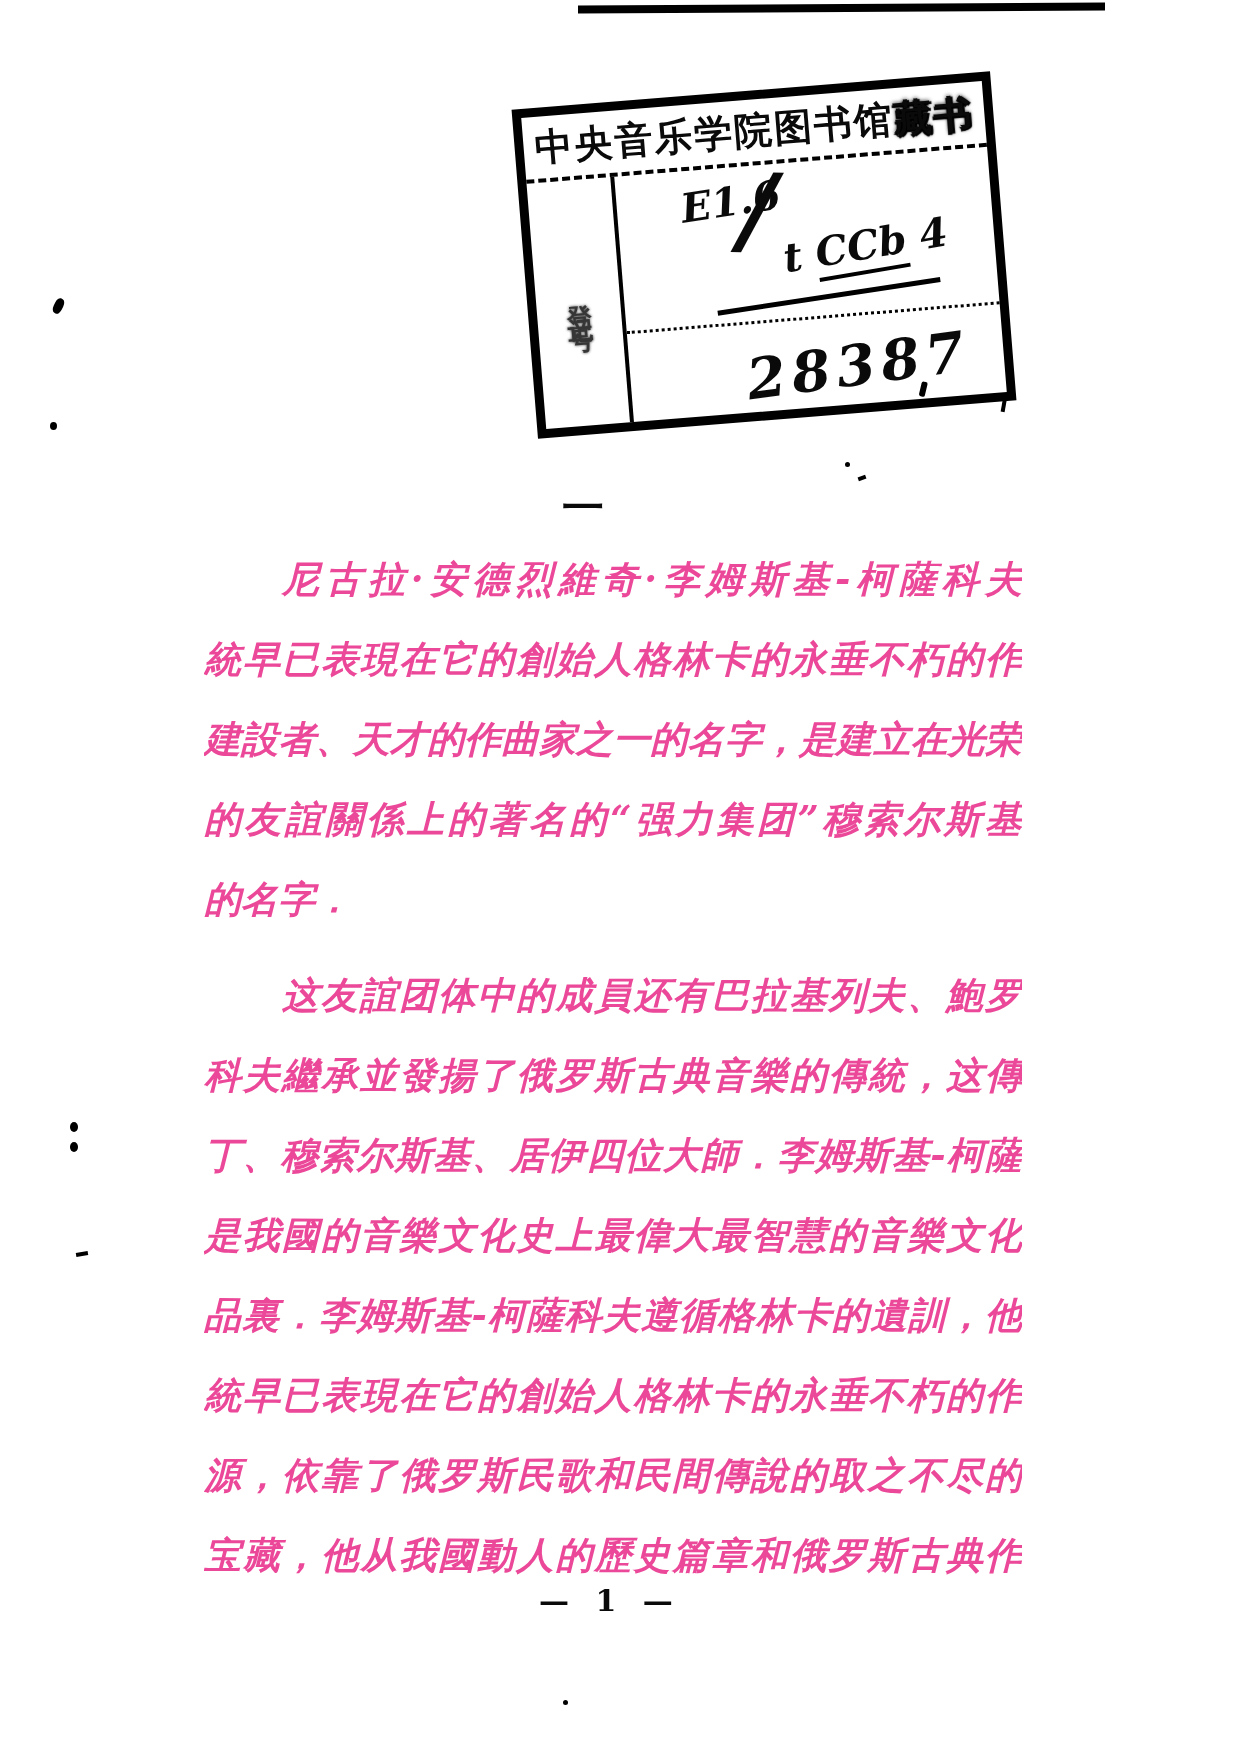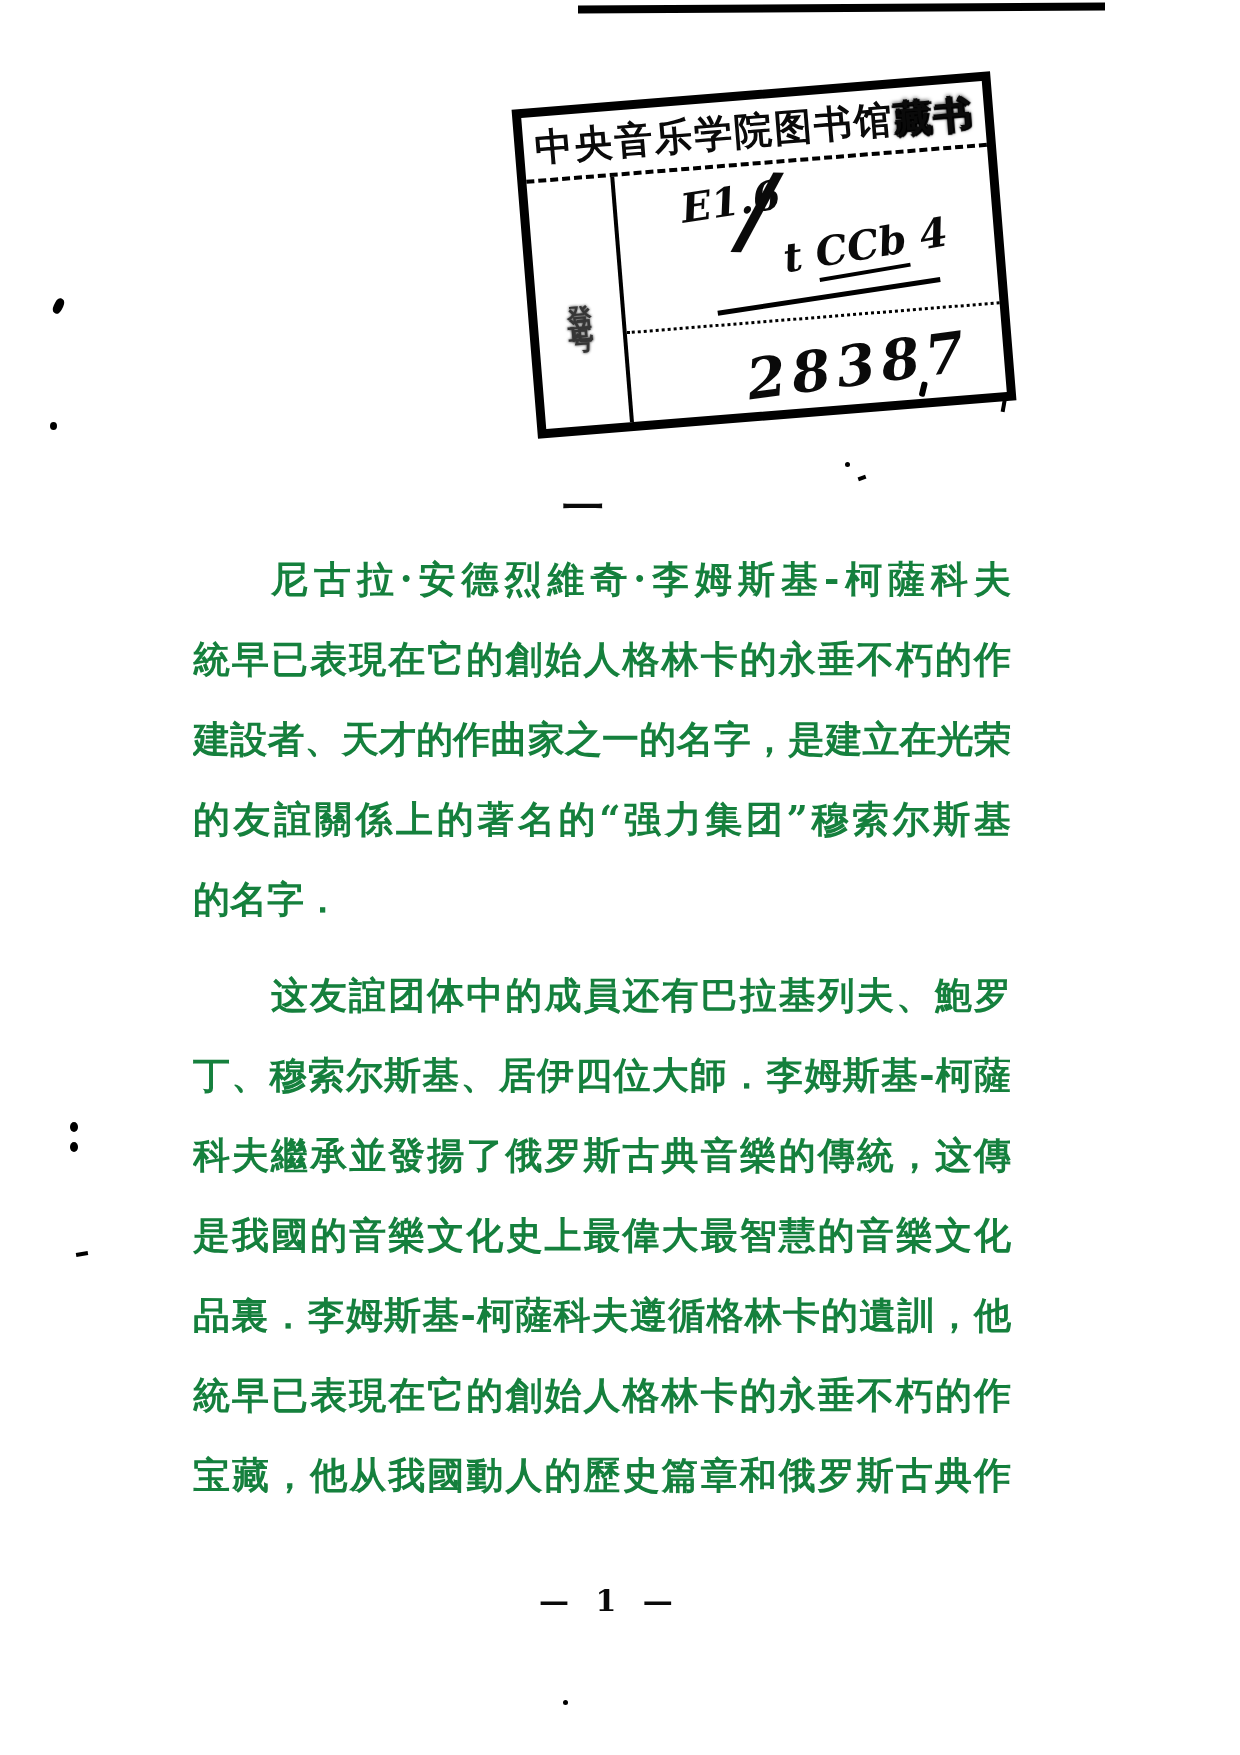--- a/index.html
+++ b/index.html
@@ -85,25 +85,26 @@
     width: 120px; height: 60px;
     line-height: 60px;
     text-align: center;
     font-size: 42px;
     font-weight: bold;
   }
 
   
   .body-text {
     position: absolute;
-    left: 193px; top: 539px;
+    left: 204px; top: 539px;
     width: 818px;
     font-size: 37px;
     font-weight: bold;
-    color: #15803d;
+    color: #ec4899;
+    font-style: italic;
   }
   .line {
     height: 80px;
     line-height: 80px;
     text-align: justify;
     text-align-last: justify;
     overflow: hidden;
     white-space: nowrap;
   }
   .line.indent { padding-left: 78px; }
@@ -162,23 +163,24 @@
 
   <div class="heading">一</div>
 
   <div class="body-text">
       <div class="line indent">尼古拉·安德烈維奇·李姆斯基-柯薩科夫</div>
       <div class="line">統早已表現在它的創始人格林卡的永垂不朽的作</div>
       <div class="line">建設者、天才的作曲家之一的名字，是建立在光荣</div>
       <div class="line">的友誼關係上的著名的“强力集团”穆索尔斯基</div>
       <div class="line nofill">的名字．</div>
       <div class="line indent para-gap">这友誼团体中的成員还有巴拉基列夫、鮑罗</div>
+      <div class="line">科夫繼承並發揚了俄罗斯古典音樂的傳統，这傳</div>
       <div class="line">丁、穆索尔斯基、居伊四位大師．李姆斯基-柯薩</div>
-      <div class="line">科夫繼承並發揚了俄罗斯古典音樂的傳統，这傳</div>
       <div class="line">是我國的音樂文化史上最偉大最智慧的音樂文化</div>
       <div class="line">品裏．李姆斯基-柯薩科夫遵循格林卡的遺訓，他</div>
       <div class="line">統早已表現在它的創始人格林卡的永垂不朽的作</div>
+      <div class="line">源，依靠了俄罗斯民歌和民間傳說的取之不尽的</div>
       <div class="line">宝藏，他从我國動人的歷史篇章和俄罗斯古典作</div>
     </div>
 
   <div class="pagenum">— 1 —</div>
 
 </div>
 
 </body></html>

